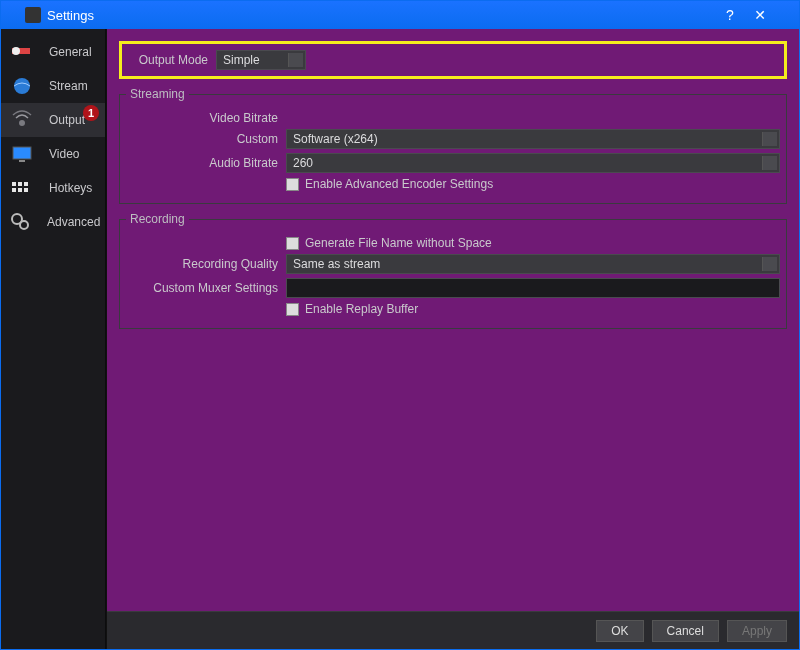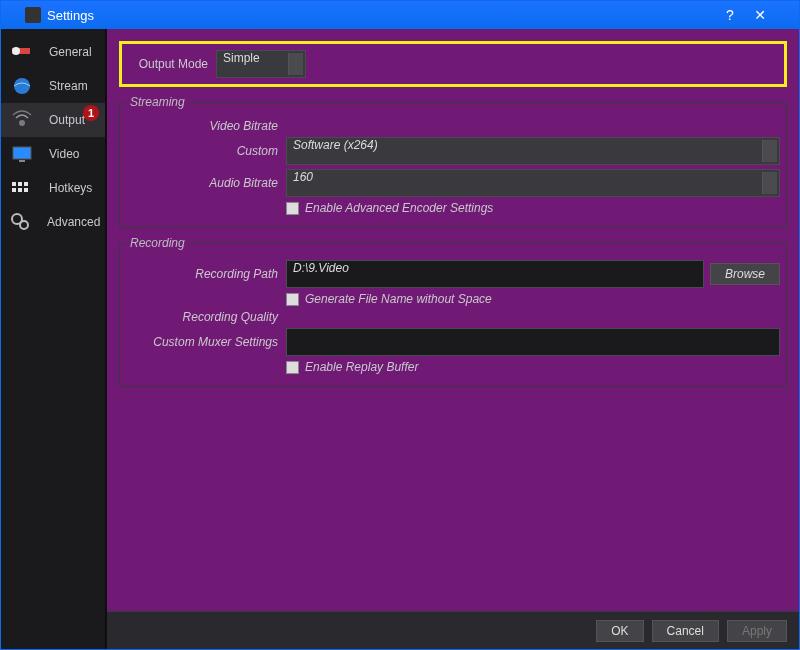--- a/index.html
+++ b/index.html
@@ -13,33 +13,33 @@
   .sidebar { width: 105px; background: #1a1a1d; border-right: 1px solid #0c0c0e; padding-top: 6px; }
   .side-item { position: relative; display: flex; flex-direction: row; align-items: center; gap: 14px; padding: 6px 6px 6px 8px; color: #c9c9cc; font-size: 12px; cursor: default; }
   .side-item.selected { background: #2e2e33; }
   .side-ico { width: 26px; height: 22px; display: inline-flex; align-items:center; justify-content:center; }
   .badge { position: absolute; top: 2px; right: 6px; width: 16px; height: 16px; border-radius: 50%; background: #b0141a; color:#fff; font-size:11px; font-weight:bold; display:flex; align-items:center; justify-content:center; }
   .main { flex: 1; background: #701a75; display: flex; flex-direction: column; border-left: 1px solid #111; gap: 20px; }
   .scroll { flex:1; overflow:auto; padding: 8px 8px 8px 8px; }
   .row { display: flex; align-items: center; margin: 4px 0; }
   .label { width: 160px; text-align: right; padding-right: 8px; font-size: 12px; color: #c9c9cc; }
   .field { flex: 1; display: flex; align-items: center; gap: 6px; }
-  .spinner, .dropdown, .textbox { height: 28px; background: #3a3a3e; border: 1px solid #4a4a4f; color: #dcdcde; font-size: 12px; padding: 12px 6px; display:flex; align-items:flex-end; position:relative; }
+  .spinner, .dropdown, .textbox { height: 20px; background: #3a3a3e; border: 1px solid #4a4a4f; color: #dcdcde; font-size: 12px; padding: 0 6px; display:flex; align-items:center; position:relative; }
   .dropdown, .spinner { flex:1; justify-content: flex-start; }
   .dropdown::after, .spinner::after { content:""; position:absolute; right:2px; top:2px; bottom:2px; width:14px; background:#4a4a4f; border-left:1px solid #555; }
   .spinner::before { content:""; position:absolute; right:6px; top:50%; width:0;height:0; }
   .textbox { flex:1; background:#2c2c30; }
   .textbox.dark { background:#1a1a1d; }
   .checkbox { display: flex; align-items:center; gap:6px; font-size:12px; color:#c9c9cc; }
   .checkbox .box { width:13px; height:13px; background:#ddd; border:1px solid #888; display:inline-block; }
   .btn { height: 22px; padding: 0 14px; background:#444448; color:#ddd; border:1px solid #555; font-size:12px; display:inline-flex; align-items:center; }
   .btn.disabled { color:#777; }
   .footer { height: 38px; background:#2a2a2e; border-top:1px solid #3a3a3e; display:flex; justify-content:flex-end; align-items:center; gap:8px; padding: 0 12px; }
   .highlight-box { border: 3px solid #f5ee1d; padding: 2px 4px; margin: 4px 4px 8px 4px; }
-  fieldset { border:1px solid #3a3a3e; margin: 6px 4px 8px 4px; padding: 6px 6px 8px 6px; font-style: italic; }
+  fieldset { border:1px solid #3a3a3e; margin: 6px 4px 8px 4px; padding: 6px 6px 8px 6px; }
   legend { font-size:12px; color:#bdbdc1; padding:0 4px; }
 </style>
 </head>
 <body>
 
 <div class="window">
   <div class="titlebar">
     <span class="t-icon"></span>
     <span>Settings</span>
     <span class="spacer"></span>
@@ -136,57 +136,53 @@
             <div class="field">
                 <div class="dropdown">
                   <span>Software (x264)</span>
                 </div>
               </div>
           </div>
           <div class="row">
             <div class="label">Audio Bitrate</div>
             <div class="field">
                 <div class="dropdown">
-                  <span>160</span>
+                  <span>260</span>
                 </div>
               </div>
           </div>
           <div class="row">
             <div class="label"></div>
             <div class="field">
               <label class="checkbox">
                 <span class="box"></span>
                 <span>Enable Advanced Encoder Settings</span>
               </label>
             </div>
           </div>
         </fieldset>
 
         <fieldset>
           <legend>Recording</legend>
           <div class="row">
-            <div class="label">Recording Path</div>
-            <div class="field">
-              <div class="textbox dark">
-                  <span>D:\9.Video</span>
-                </div>
-              <div class="btn">Browse</div>
-            </div>
-          </div>
-          <div class="row">
             <div class="label"></div>
             <div class="field">
               <label class="checkbox">
                 <span class="box"></span>
                 <span>Generate File Name without Space</span>
               </label>
             </div>
           </div>
           <div class="row">
             <div class="label">Recording Quality</div>
+            <div class="field">
+                <div class="dropdown">
+                  <span>Same as stream</span>
+                </div>
+              </div>
           </div>
           <div class="row">
             <div class="label">Custom Muxer Settings</div>
             <div class="field">
                 <div class="textbox dark">
                   <span></span>
                 </div>
               </div>
           </div>
           <div class="row">

